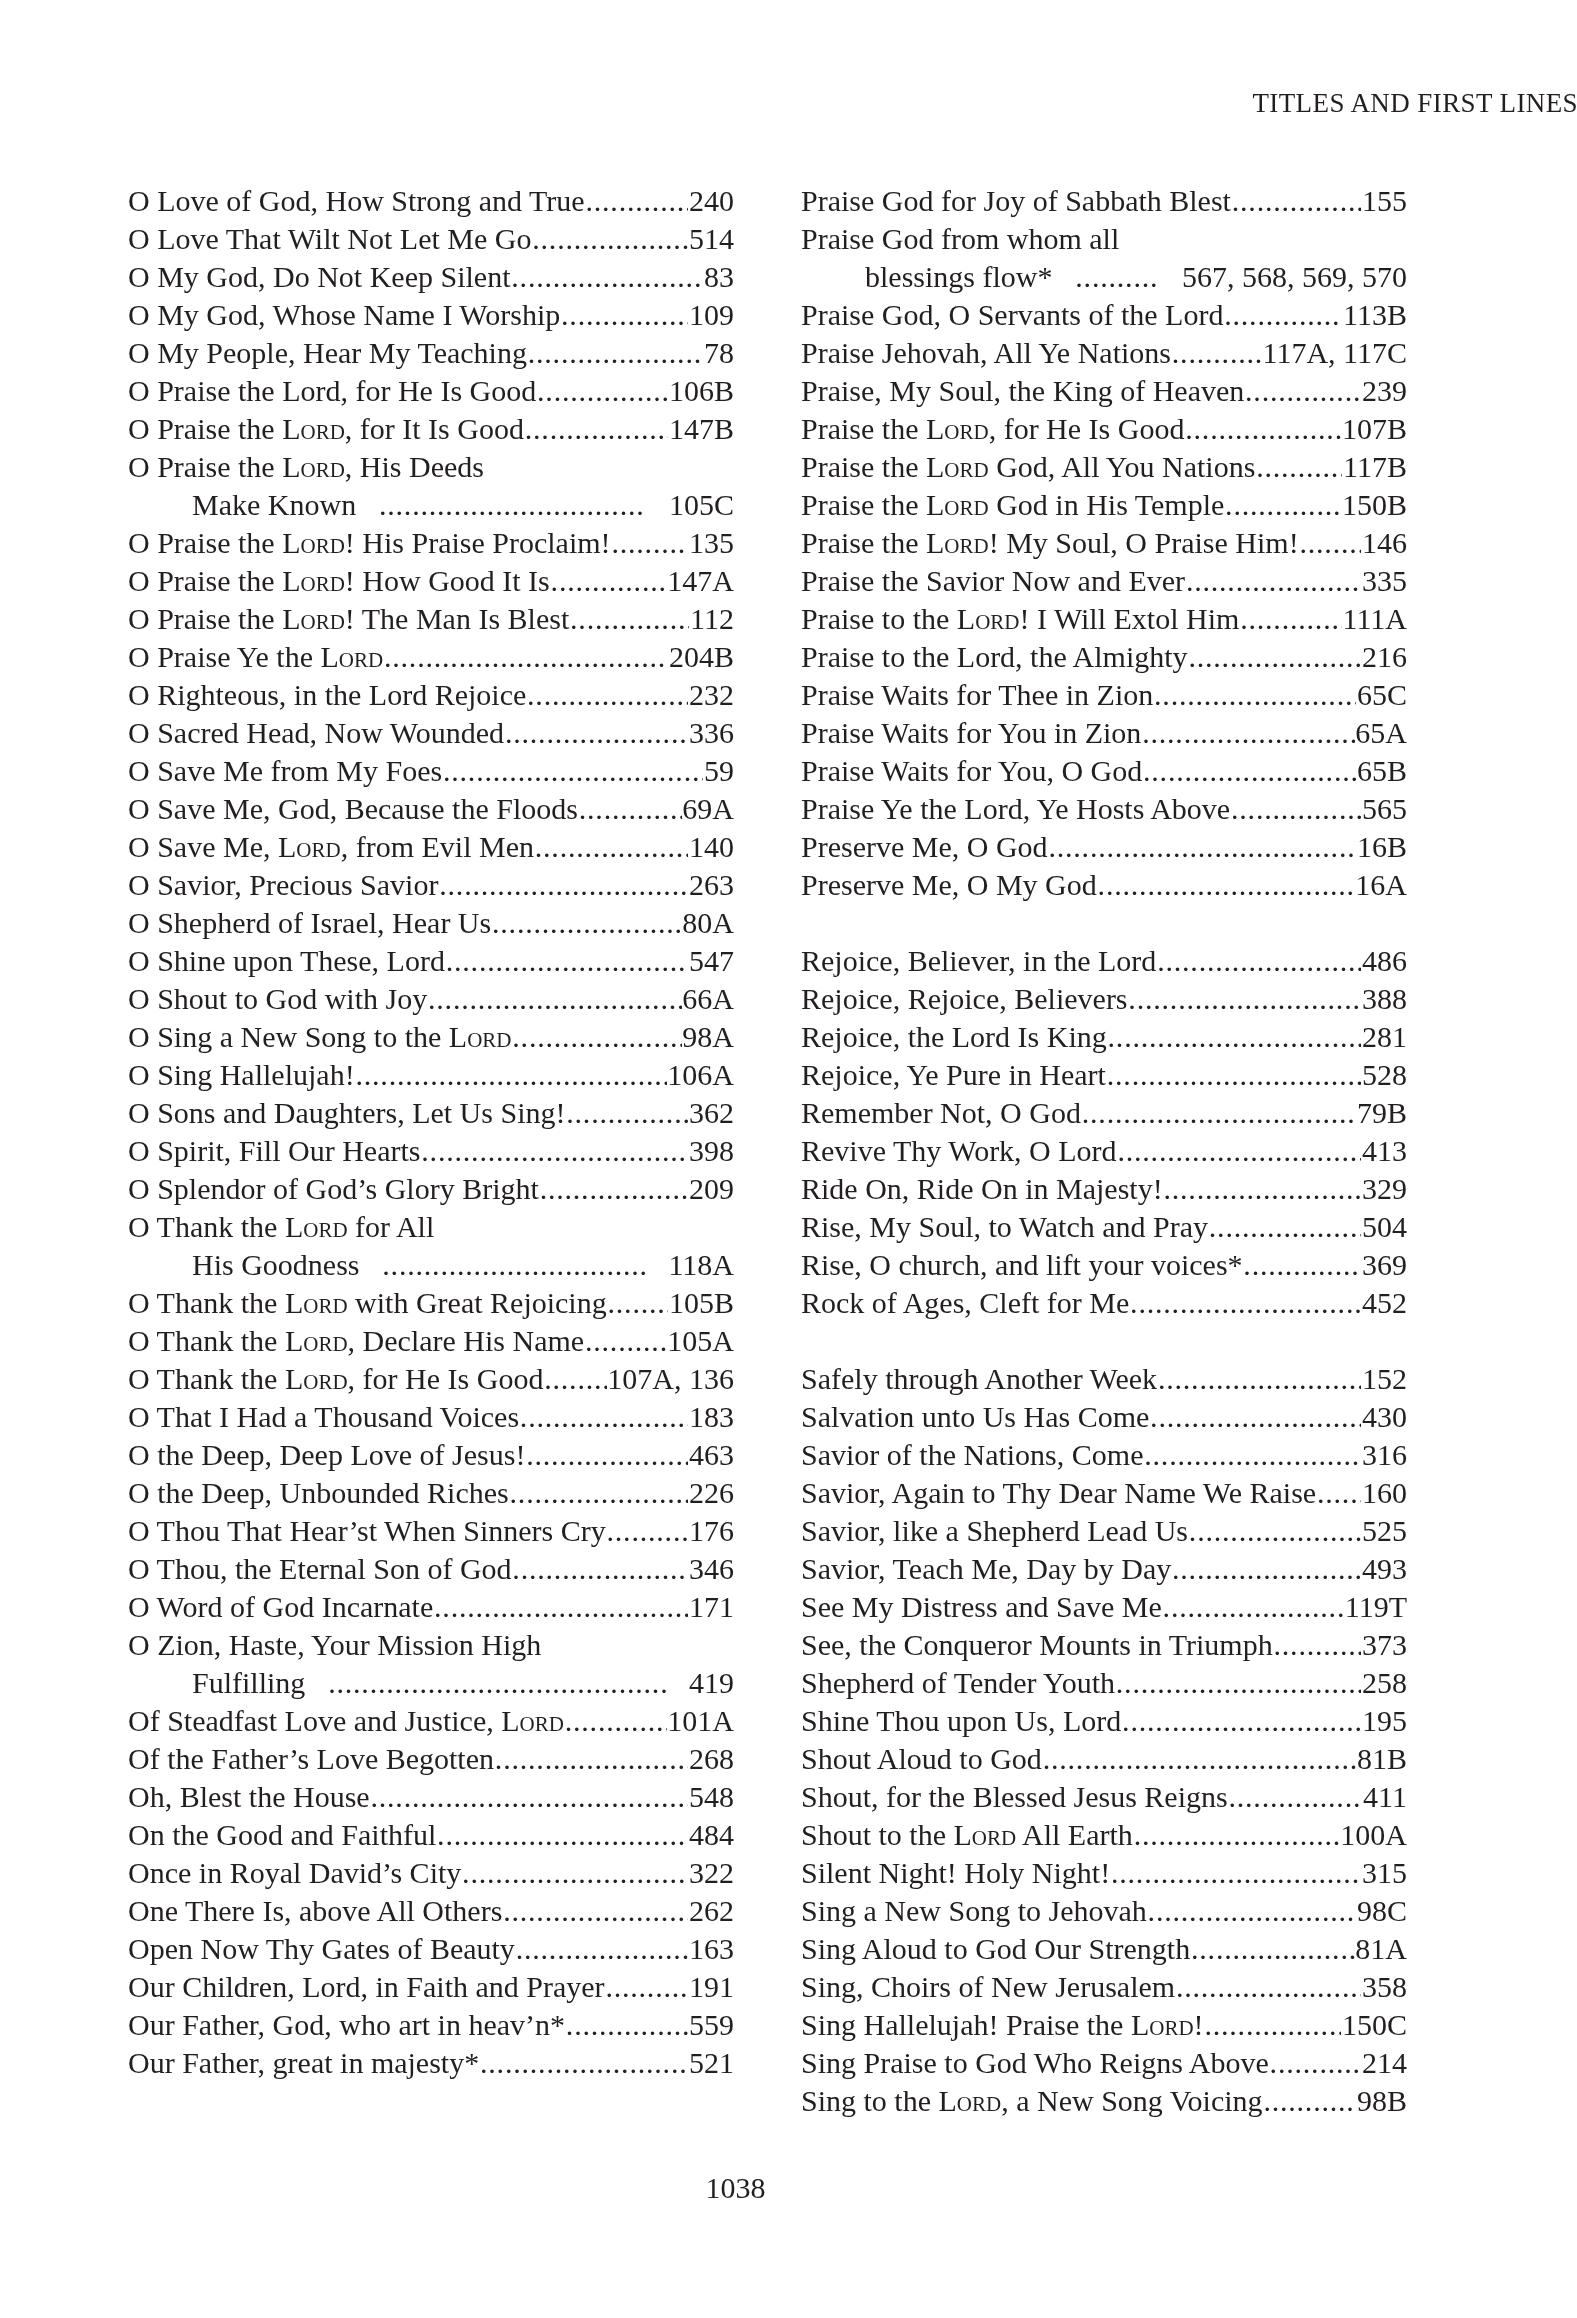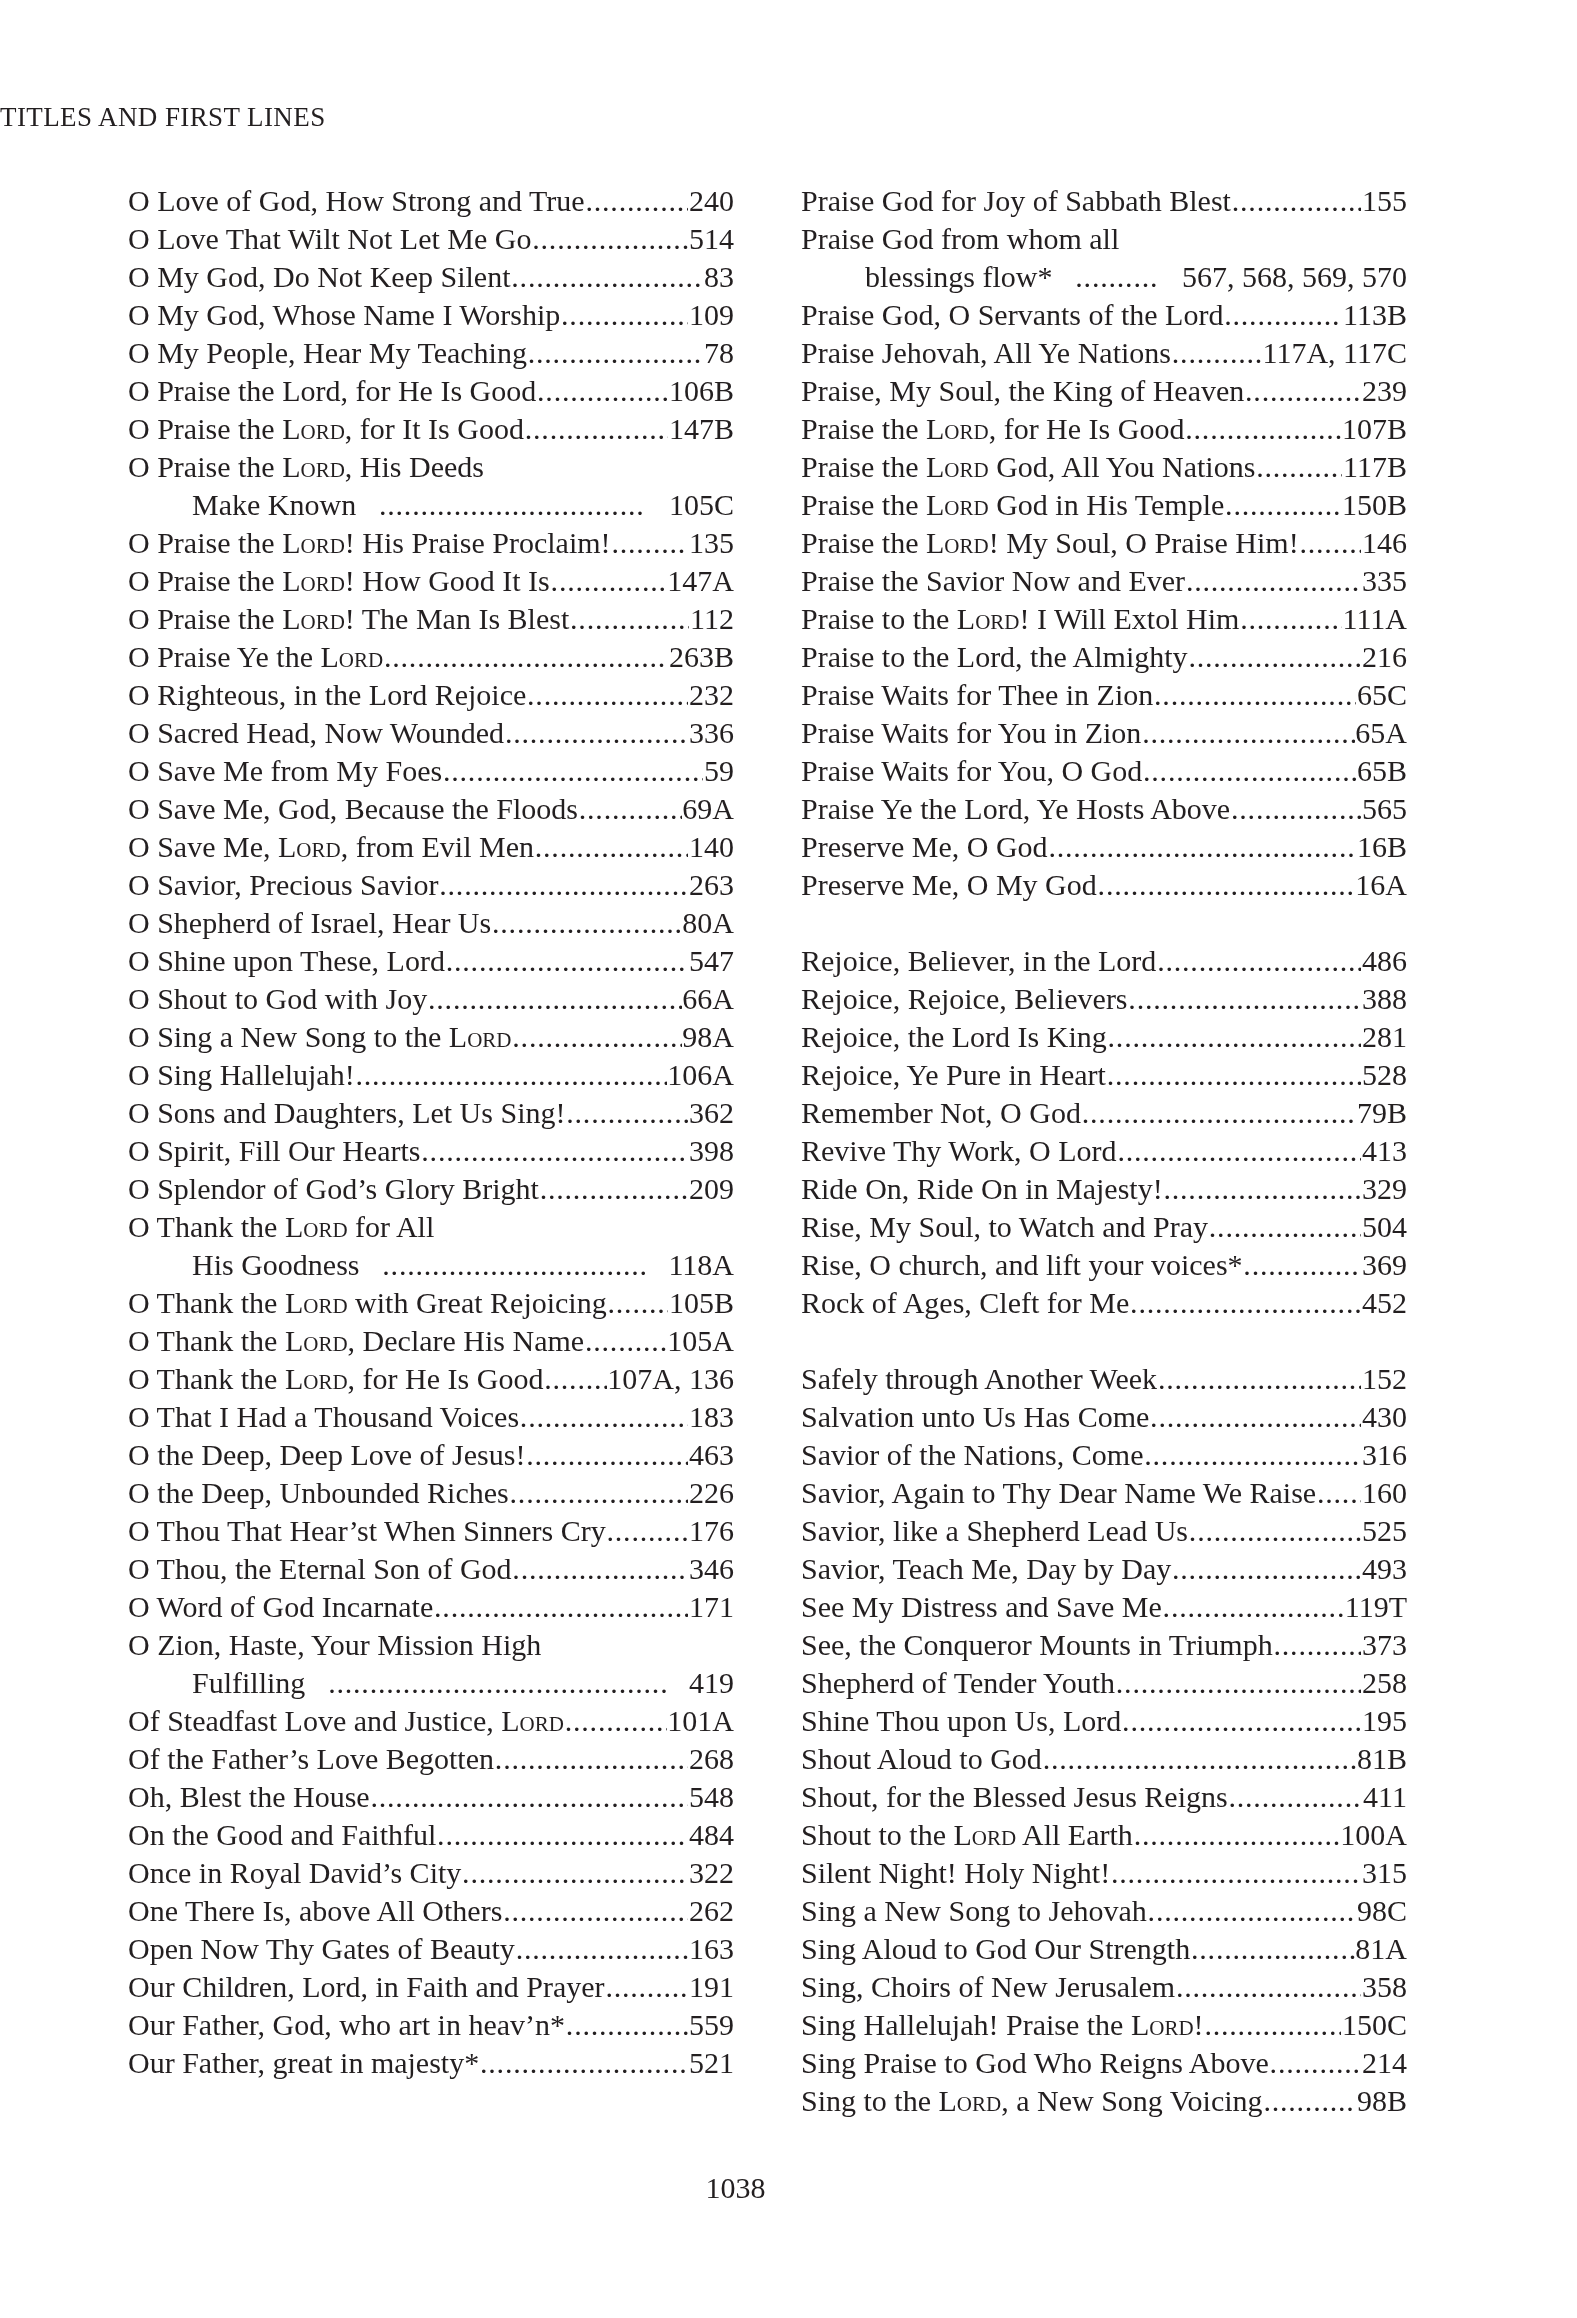--- a/index.html
+++ b/index.html
@@ -1,18 +1,18 @@
 <!DOCTYPE html>
 <html style="font-size:13px"><head>
   <meta charset="utf-8">
   <style>
     html, body { margin: 0; padding: 0; background: #ffffff; }
     body { width: 1578px; height: 2319px; position: relative; overflow: hidden;
            font-family: "Liberation Serif", "DejaVu Serif", serif; color: #231f20; }
-    .title { position: absolute; top: 102px; left: 0; width: 1578px; text-align: left;
+    .title { position: absolute; top: 88px; left: 0; width: 1578px; text-align: right;
              font-size: 27px; letter-spacing: 0.4px; }
     .col { position: absolute; top: 182px; width: 606px; }
     .col.left { left: 128px; }
     .col.right { left: 801px; }
     .entry { display: flex; align-items: baseline; height: 38px; line-height: 38px;
              font-size: 30px; white-space: nowrap; overflow: hidden; }
     .entry .t { flex: 0 0 auto; }
     .entry .d { flex: 1 1 auto; overflow: hidden; margin: 0 0.8px; }
     .entry .d::before { content: "........................................................................................................................................"; letter-spacing: 0.8px; }
     .entry .n { flex: 0 0 auto; text-align: right; }
@@ -83,21 +83,21 @@
       <span class="n">147A</span>
     </div>
     <div class="entry">
       <span class="t">O Praise the <span class="sc">Lord</span>! The Man Is Blest</span>
       <span class="d"></span>
       <span class="n">112</span>
     </div>
     <div class="entry">
       <span class="t">O Praise Ye the <span class="sc">Lord</span></span>
       <span class="d"></span>
-      <span class="n">263B</span>
+      <span class="n">204B</span>
     </div>
     <div class="entry">
       <span class="t">O Righteous, in the Lord Rejoice</span>
       <span class="d"></span>
       <span class="n">232</span>
     </div>
     <div class="entry">
       <span class="t">O Sacred Head, Now Wounded</span>
       <span class="d"></span>
       <span class="n">336</span>

